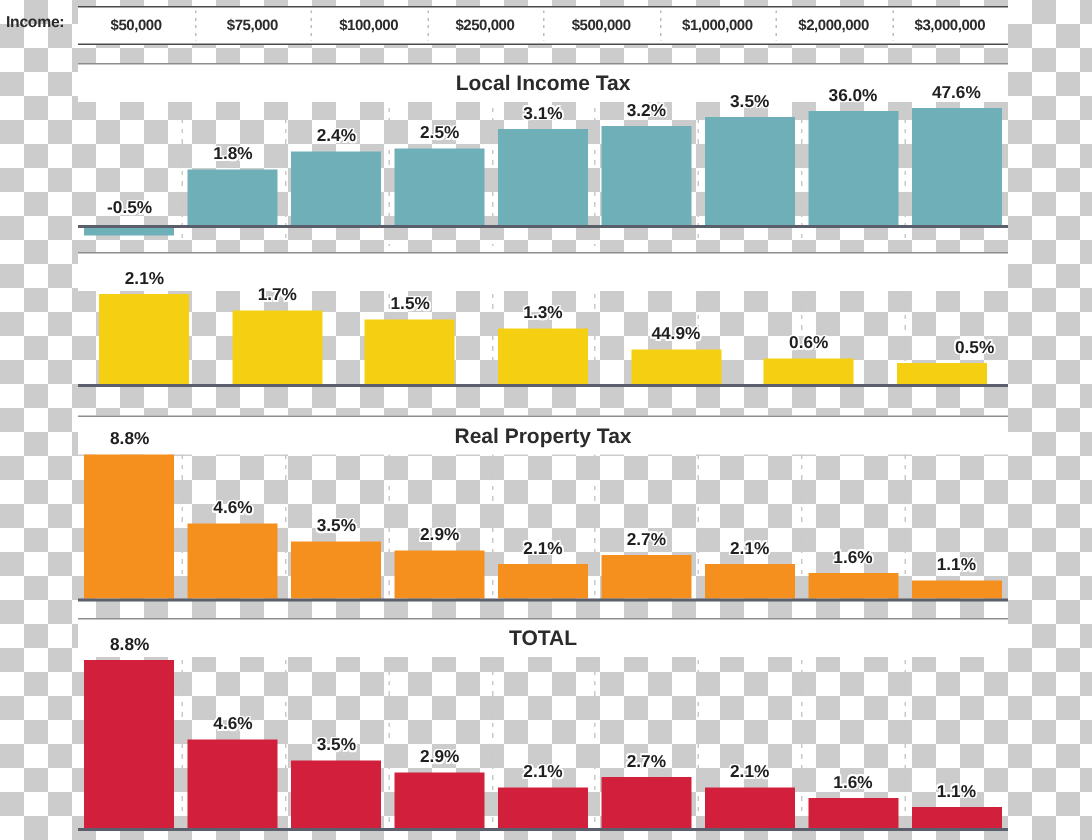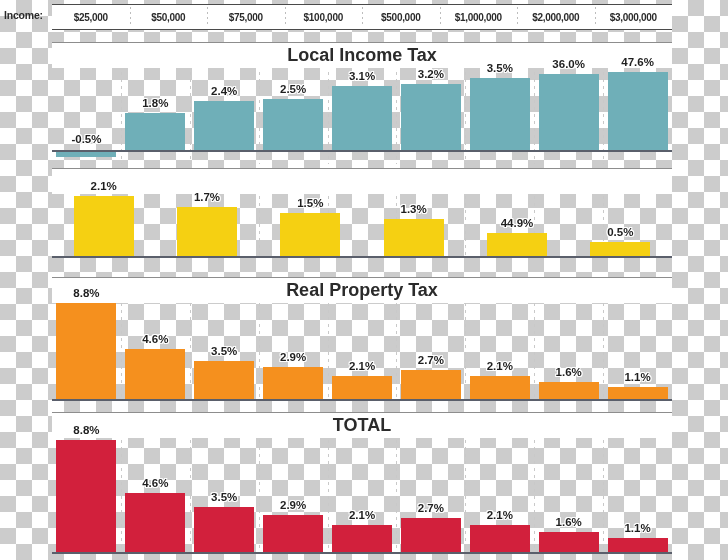--- a/index.html
+++ b/index.html
@@ -105,21 +105,21 @@
     box-sizing: border-box;
   }
   .panel-title {
     position: absolute;
     left: 52px;
     top: 0;
     width: 620px;
     height: 26px;
     line-height: 26px;
     text-align: center;
-    font-size: 18px;
+    font-size: 14px;
     font-weight: bold;
     color: #2b2b2b;
   }
 
   .plot {
     position: absolute;
     left: 52px;
     width: 620px;
   }
   .axis-line {
@@ -186,24 +186,24 @@
 </style>
 </head>
 <body>
 
 <div id="figure">
 
   <div class="header-row">
     <div class="header-band"></div>
     <div class="income-label">Income:</div>
     <div class="header-cells" id="header-cells">
-        <div class="header-cell">$25,000</div>
         <div class="header-cell">$50,000</div>
         <div class="header-cell">$75,000</div>
         <div class="header-cell">$100,000</div>
+        <div class="header-cell">$250,000</div>
         <div class="header-cell">$500,000</div>
         <div class="header-cell">$1,000,000</div>
         <div class="header-cell">$2,000,000</div>
         <div class="header-cell">$3,000,000</div>
       </div>
   </div>
 
   <div id="panels">
       <div class="panel" style="top: 42px; height: 128px;">
         <div class="panel-title-band"></div>
@@ -290,22 +290,26 @@
             </div>
             <div class="barslot">
               <div class="bar" style="background: rgb(245, 208, 18); height: 37.1429px; top: 22.8571px;"></div>
               <div class="bar-label" style="top: 6.85714px;">1.3%</div>
             </div>
             <div class="barslot">
               <div class="bar" style="background: rgb(245, 208, 18); height: 22.8571px; top: 37.1429px;"></div>
               <div class="bar-label" style="top: 21.1429px;">44.9%</div>
             </div>
             <div class="barslot">
+              <div class="bar" style="background: rgb(245, 208, 18); height: 17.1429px; top: 42.8571px;"></div>
+              <div class="bar-label" style="top: 26.8571px;">0.6%</div>
+            </div>
+            <div class="barslot">
               <div class="bar" style="background: rgb(245, 208, 18); height: 14.2857px; top: 45.7143px;"></div>
-              <div class="bar-label" style="top: 29.7143px;">0.5%</div>
+              <div class="bar-label" style="top: 29.7143px; padding-left: 44px;">0.5%</div>
             </div>
           </div>
           <div class="axis-line" style="top: 60px;"></div>
         </div>
       </div>
       <div class="panel" style="top: 277px; height: 128px;">
         <div class="panel-title-band"></div>
         <div class="panel-title">Real Property Tax</div>
         <div class="plot" style="top: 26px; height: 96px;">
           <div class="gridcols">

